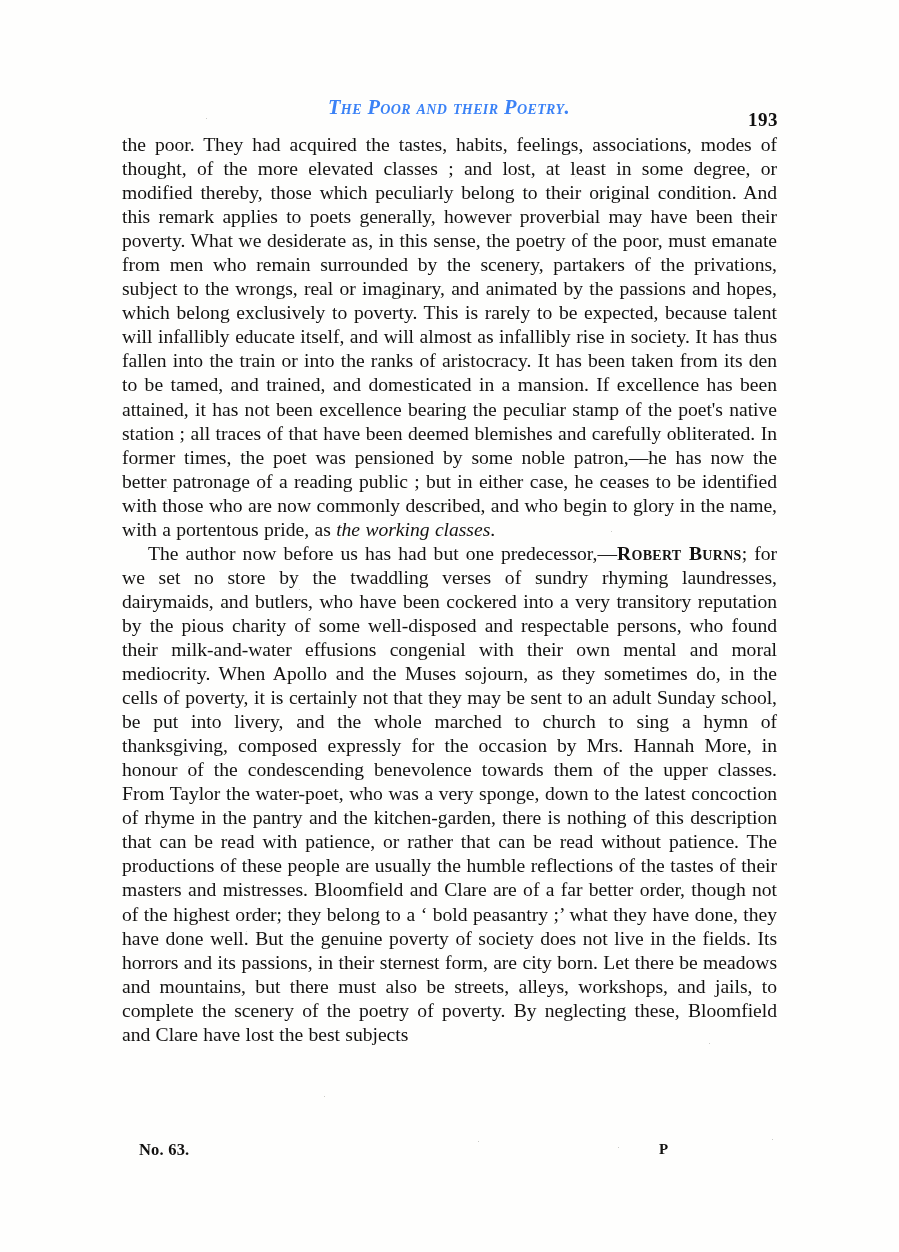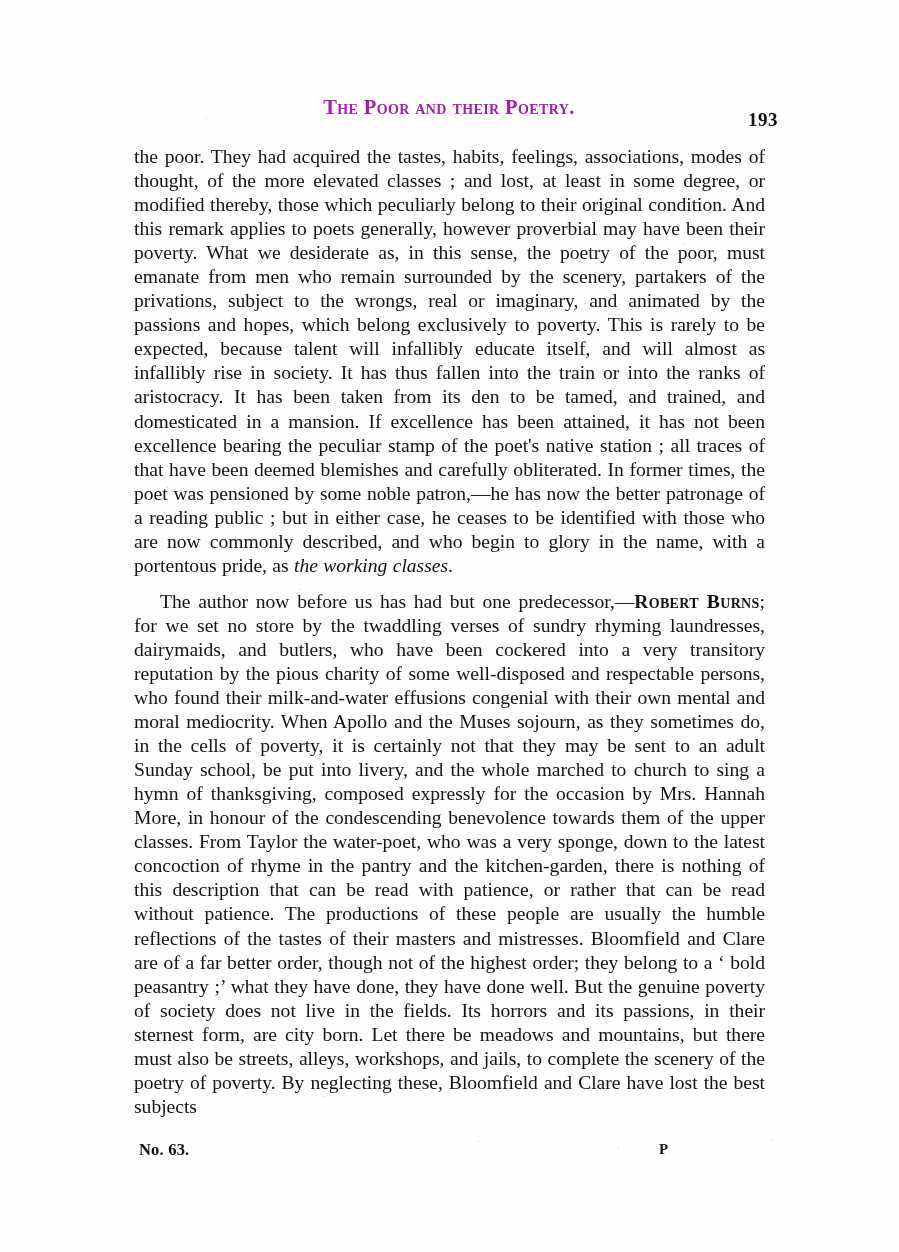--- a/index.html
+++ b/index.html
@@ -29,46 +29,47 @@
     top: 96px;
     width: 654px;
     height: 30px;
   }
   .head-title {
     position: absolute;
     left: 0;
     right: 0;
     top: 0;
     text-align: center;
+    font-style: italic;
     font-weight: 700;
     font-size: 20.5px;
     letter-spacing: 0.4px;
     font-variant: small-caps;
-    color: #a21caf;
+    color: #3b82f6;
     white-space: nowrap;
   }
   .head-folio {
     position: absolute;
     right: -2px;
     top: 13px;
     font-weight: 700;
     font-size: 19px;
     letter-spacing: 0.5px;
     color: #111010;
   }
 
   
   .body-col {
     position: absolute;
     left: 122px;
     top: 133px;
     width: 655px;
   }
   .para {
-    margin: 12px;
+    margin: 0;
     text-align: justify;
     text-align-last: left;
     font-size: 19.6px;
     line-height: 24.05px;
     letter-spacing: -0.02px;
     word-spacing: 0.5px;
     color: #131211;
     -webkit-font-smoothing: none;
   }
   .para.indent {

